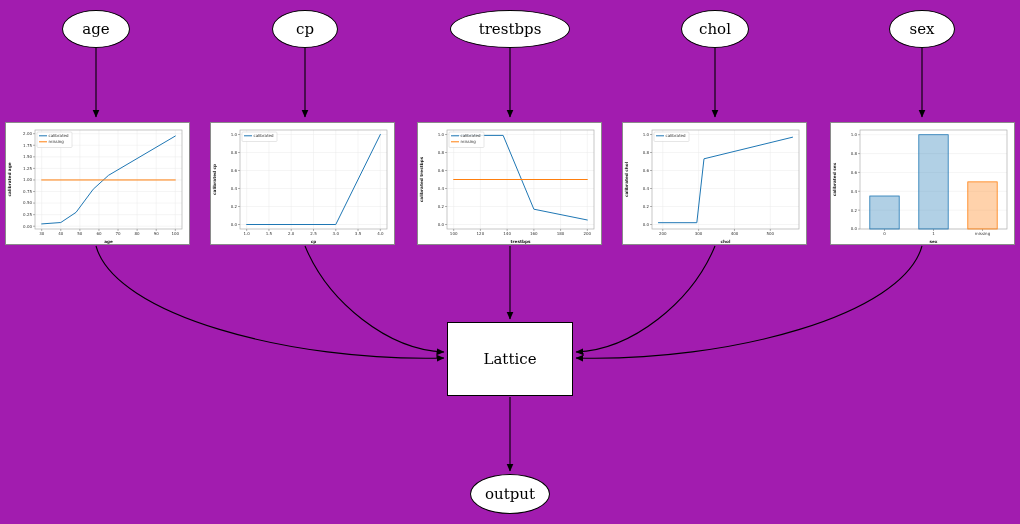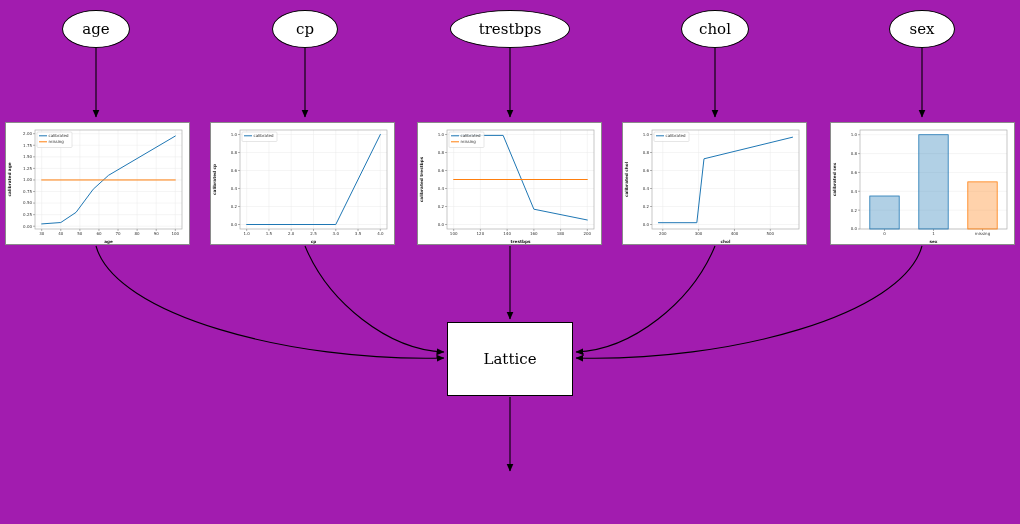--- a/index.html
+++ b/index.html
@@ -302,14 +302,17 @@
         <rect x="38.8" y="73" width="29.4" height="33" fill="#1f77b4" fill-opacity="0.35" stroke="#1f77b4" stroke-width="0.8"></rect>
         <rect x="87.8" y="11.714285714285722" width="29.4" height="94.28571428571428" fill="#1f77b4" fill-opacity="0.35" stroke="#1f77b4" stroke-width="0.8"></rect>
         <rect x="136.8" y="58.85714285714286" width="29.4" height="47.14285714285714" fill="#ff7f0e" fill-opacity="0.35" stroke="#ff7f0e" stroke-width="0.8"></rect>
       </svg>
   </div>
 
   <div class="node rectnode" style="left:447px;top:322px;width:126px;height:74px">
     <span>Lattice</span>
   </div>
 
+  <div class="node ellipse" style="left:470px;top:474px;width:80px;height:40px">
+    <span>output</span>
+  </div>
 
 </div>
 
 </body></html>

